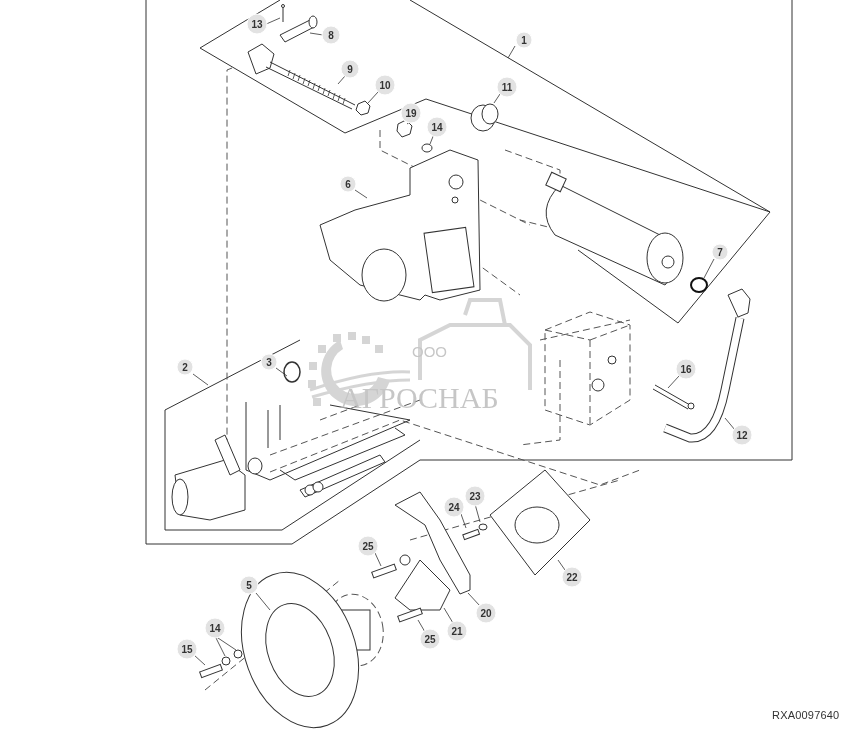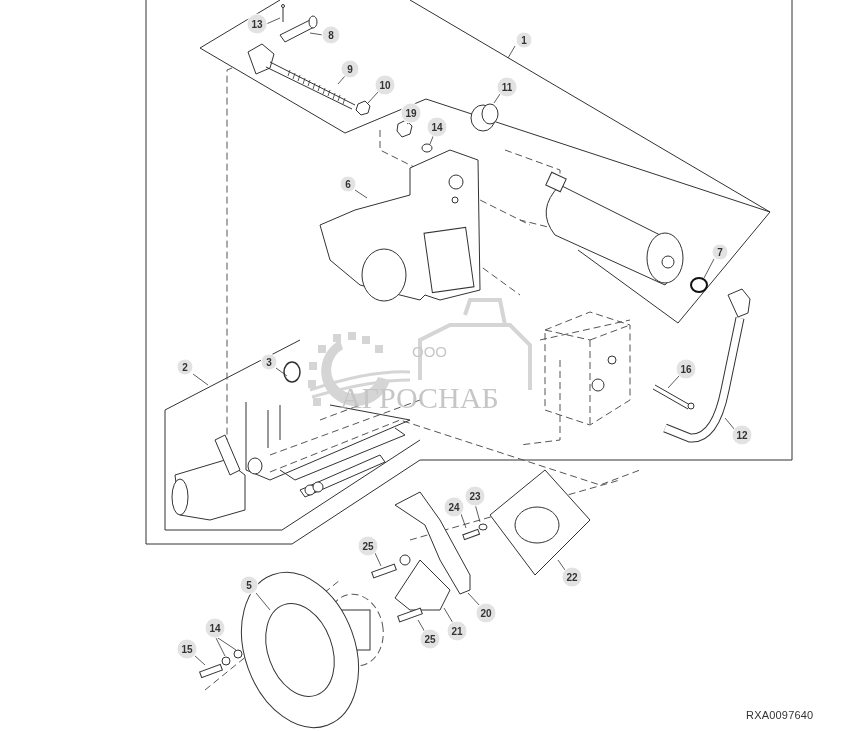--- a/index.html
+++ b/index.html
@@ -6,21 +6,21 @@
   body{width:841px;height:731px;position:relative;overflow:hidden;font-family:"Liberation Sans",sans-serif;}
   svg{position:absolute;left:0;top:0;}
   .callout circle{fill:#e2e2e2;stroke:#ffffff;stroke-width:1;}
   .callout text{font-family:"Liberation Sans",sans-serif;font-size:10px;font-weight:bold;fill:#333;text-anchor:middle;dominant-baseline:central;}
   .ln{stroke:#333;stroke-width:1;fill:none;}
   .dash{stroke:#555;stroke-width:1;fill:none;stroke-dasharray:7 4;}
   .part{stroke:#333;stroke-width:1;fill:#fff;}
   .wm{fill:#c8c8c8;}
   .wm-text{font-family:"Liberation Serif",serif;font-size:30px;fill:#b4b4b4;}
   .wm-small{font-family:"Liberation Sans",sans-serif;font-size:15px;fill:#b4b4b4;}
-  #ref{position:absolute;left:714px;top:709px;font-size:11px;color:#333;letter-spacing:0.2px;padding-left:32px;}
+  #ref{position:absolute;left:740px;top:709px;font-size:11px;color:#333;letter-spacing:0.2px;padding-left:32px;}
 </style>
 </head>
 <body>
 
 <svg width="841" height="731" viewBox="0 0 841 731">
 
   <g>
     <polyline class="ln" points="146,0 146,544 292,544 420,460 792,460 792,0"></polyline>
   </g>
 

